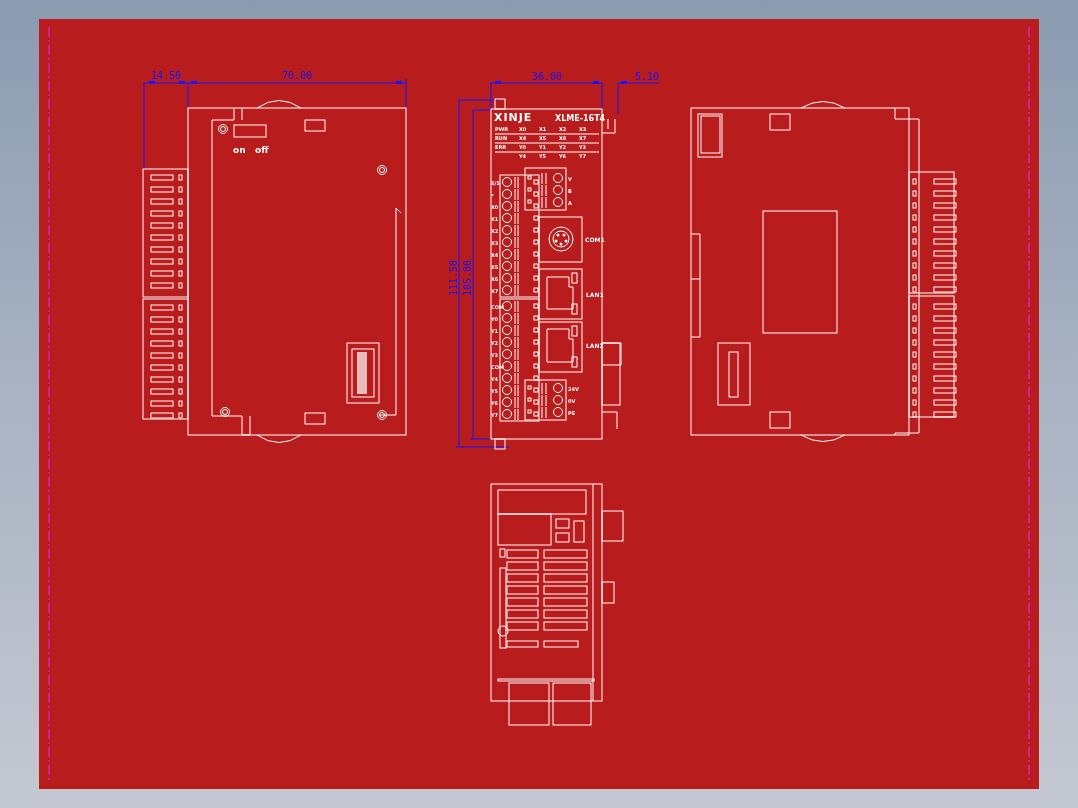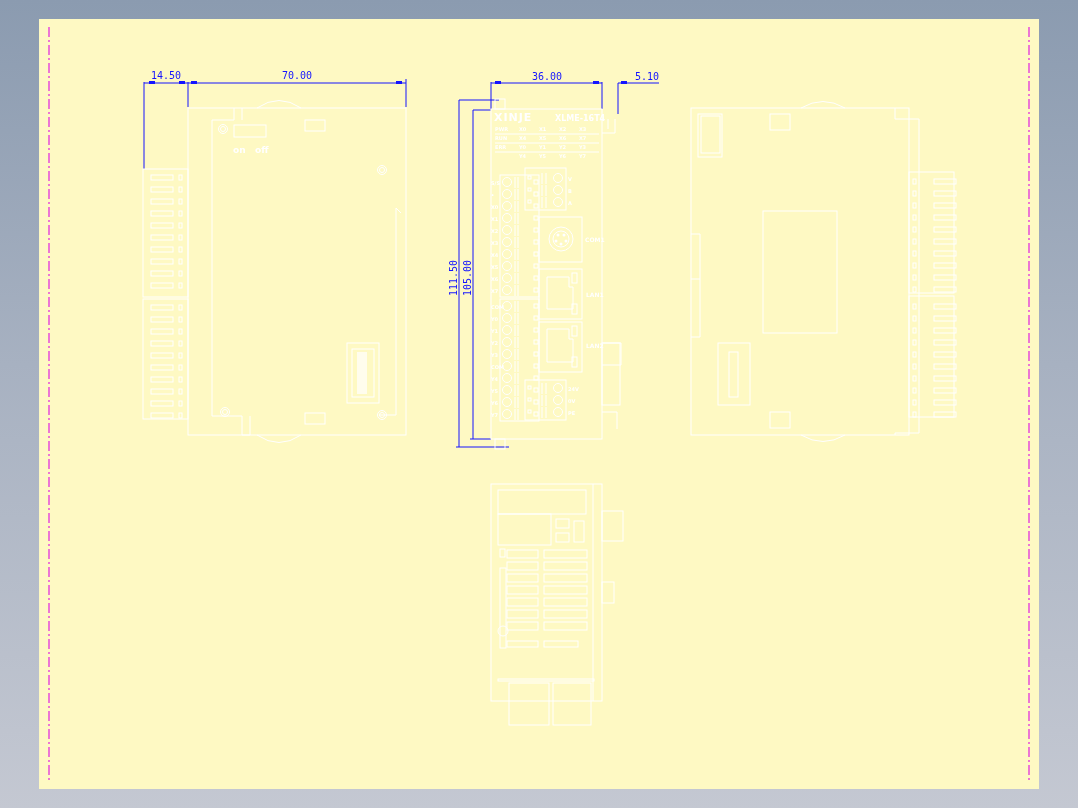--- a/index.html
+++ b/index.html
@@ -3,21 +3,21 @@
 <meta charset="utf-8">
 <style>
   html, body { margin:0; padding:0; }
   body {
     width:1078px; height:808px; overflow:hidden; position:relative;
     background: linear-gradient(to bottom, #8b9bb0 0%, #a7b1c1 45%, #c4c8d2 100%);
     font-family: "DejaVu Sans Mono", monospace;
   }
   #canvas {
     position:absolute; left:39px; top:19px; width:1000px; height:770px;
-    background:#fef9c3;
+    background:#b91c1c;
   }
   svg { position:absolute; left:0; top:0; }
   .w { stroke:#fff; fill:none; stroke-width:1; }
   .wt { fill:#fff; font-family:"DejaVu Sans", sans-serif; font-weight:bold; }
   .dim { stroke:#1414ff; fill:none; stroke-width:1; }
   .dimt { fill:#1414ff; font-family:"DejaVu Sans Mono", monospace; font-size:10px; }
   .border { stroke:#e01ee0; stroke-width:1.2; stroke-dasharray:10 3 2 3; }
 </style>
 </head>
 <body>

